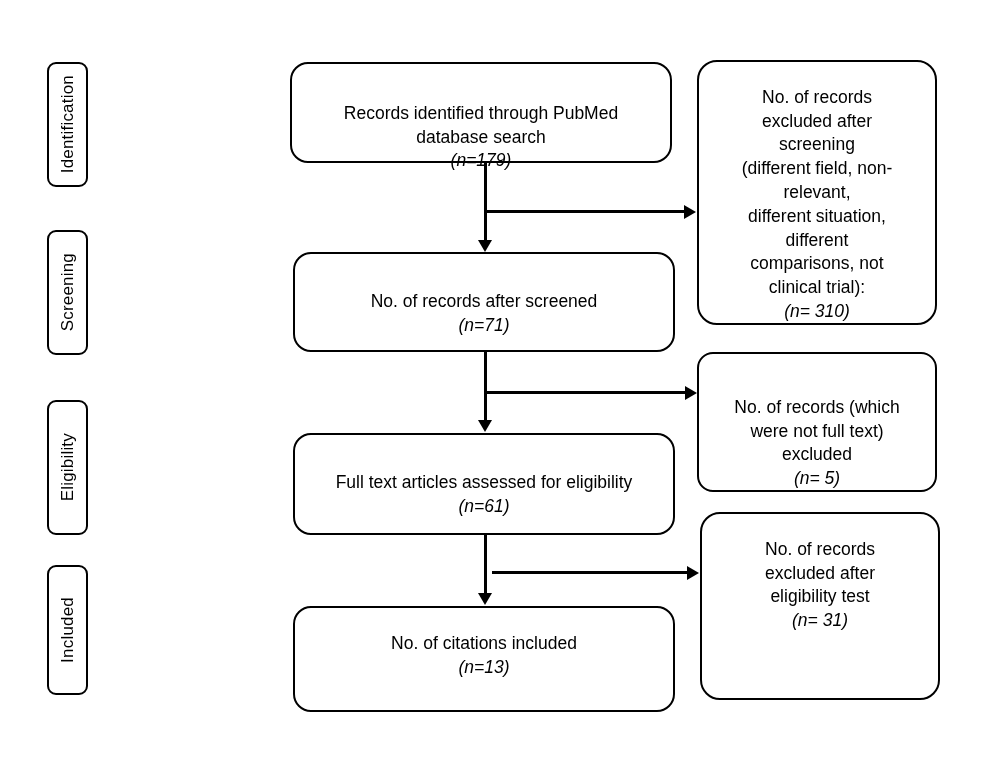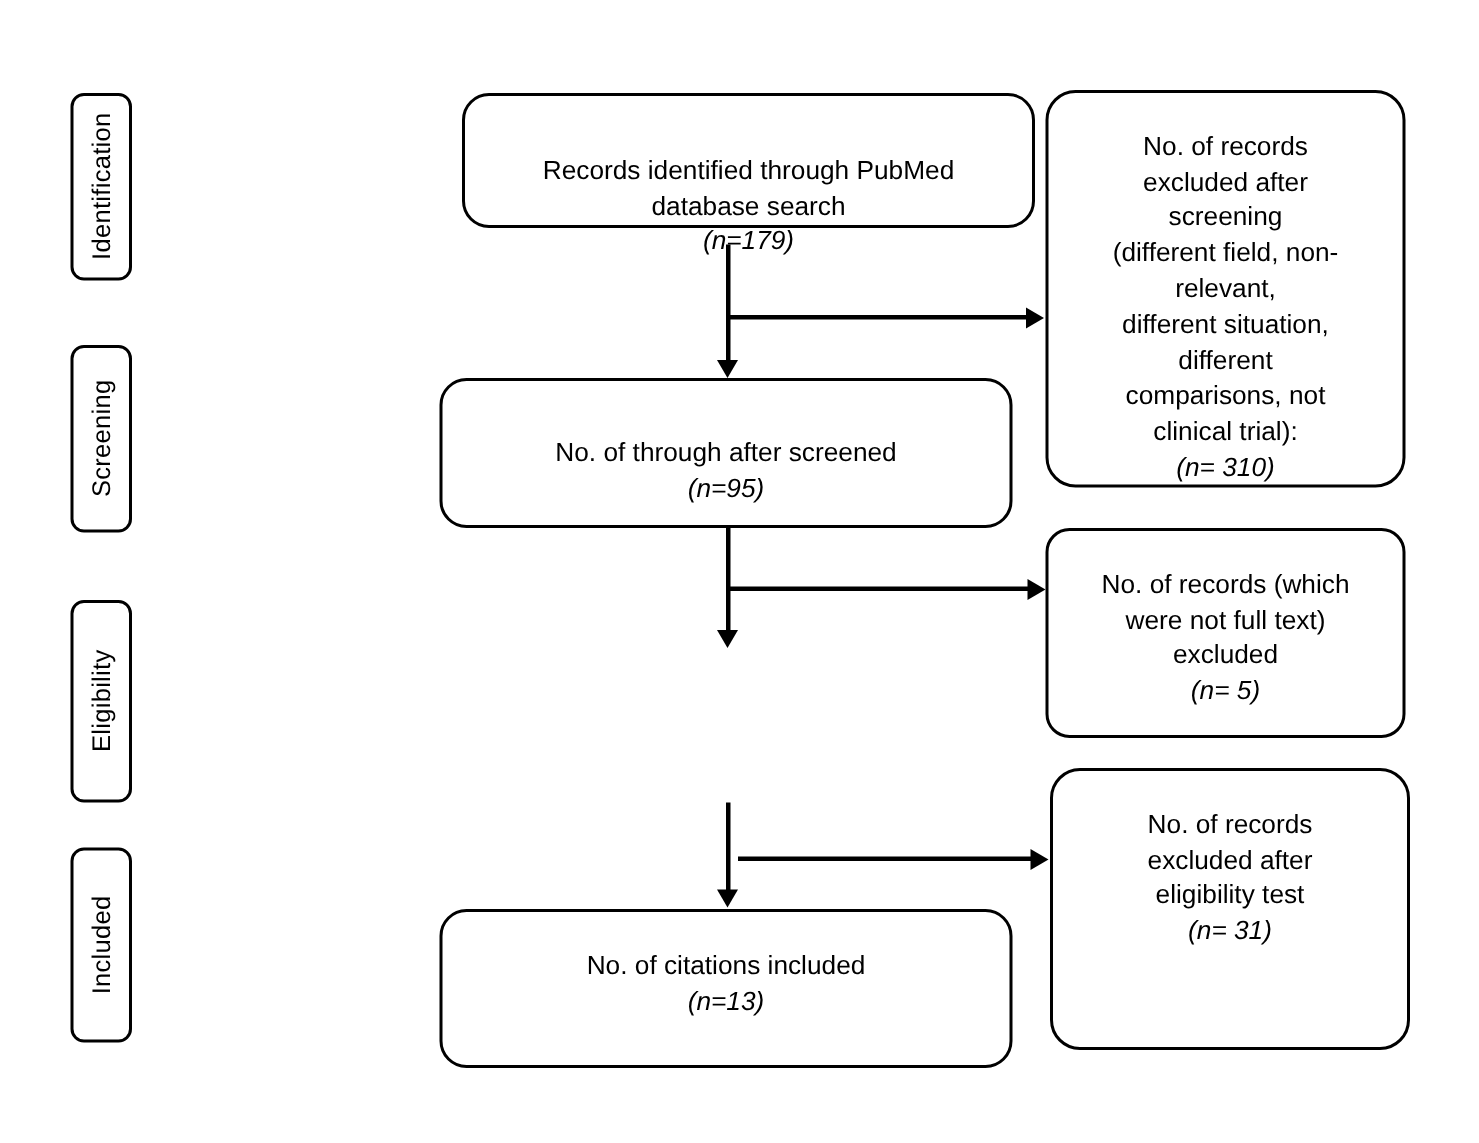--- a/index.html
+++ b/index.html
@@ -108,35 +108,41 @@
   </div>
 
   <div class="stage-box" style="left:47px; top:400px; width:41px; height:135px;">
     <span class="stage-label">Eligibility</span>
   </div>
 
   <div class="stage-box" style="left:47px; top:565px; width:41px; height:130px;">
     <span class="stage-label">Included</span>
   </div>
 
-  <div class="flow-box top-aligned" style="left:308px; top:62px; width:382px; height:90px;">
+  <div class="flow-box top-aligned" style="left:290px; top:62px; width:382px; height:101px;">
     <div class="flow-text" style="padding-top:14px;">
       <span>Records identified through PubMed
 database search</span>
       <span class="flow-n">(n=179)</span>
     </div>
   </div>
 
   <div class="flow-box top-aligned" style="left:293px; top:252px; width:382px; height:100px;">
     <div class="flow-text" style="padding-top:12px;">
-      <span>No. of through after screened</span>
-      <span class="flow-n">(n=95)</span>
+      <span>No. of records after screened</span>
+      <span class="flow-n">(n=71)</span>
     </div>
   </div>
 
+  <div class="flow-box top-aligned" style="left:293px; top:433px; width:382px; height:102px;">
+    <div class="flow-text" style="padding-top:12px;">
+      <span>Full text articles assessed for eligibility</span>
+      <span class="flow-n">(n=61)</span>
+    </div>
+  </div>
 
   <div class="flow-box top-aligned" style="left:293px; top:606px; width:382px; height:106px;">
     <div class="flow-text" style="padding-top:0;">
       <span>No. of citations included</span>
       <span class="flow-n">(n=13)</span>
     </div>
   </div>
 
   <div class="flow-box center-aligned" style="left:697px; top:60px; width:240px; height:265px; border-radius:20px;">
     <div class="flow-text">
@@ -147,21 +153,21 @@
 relevant,
 different situation,
 different
 comparisons, not
 clinical trial):</span>
       <span class="flow-n">(n= 310)</span>
     </div>
   </div>
 
   <div class="flow-box center-aligned" style="left:697px; top:352px; width:240px; height:140px; border-radius:16px;">
-    <div class="flow-text" style="padding-bottom:18px;">
+    <div class="flow-text" style="padding-bottom:18px;margin-top:18px;">
       <span>No. of records (which
 were not full text)
 excluded</span>
       <span class="flow-n">(n= 5)</span>
     </div>
   </div>
 
   <div class="flow-box center-aligned" style="left:700px; top:512px; width:240px; height:188px; border-radius:20px;">
     <div class="flow-text">
       <span>No. of records

